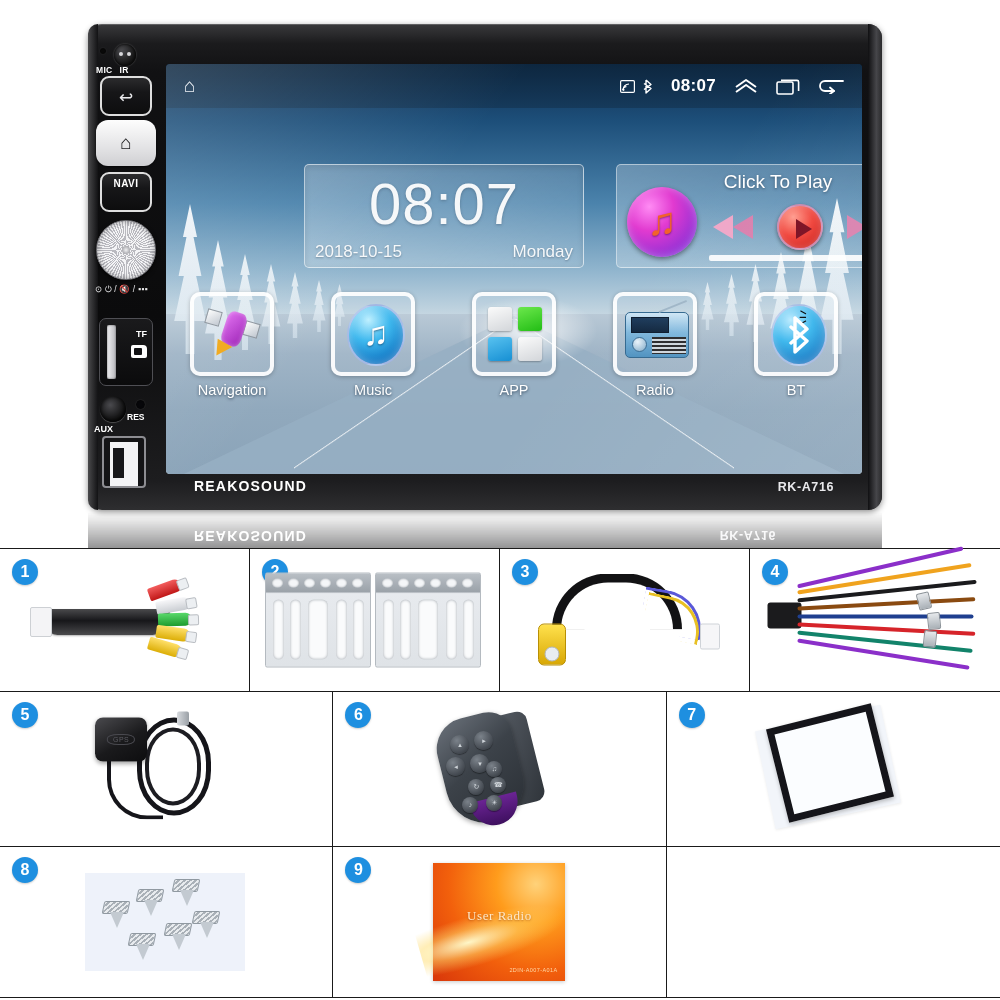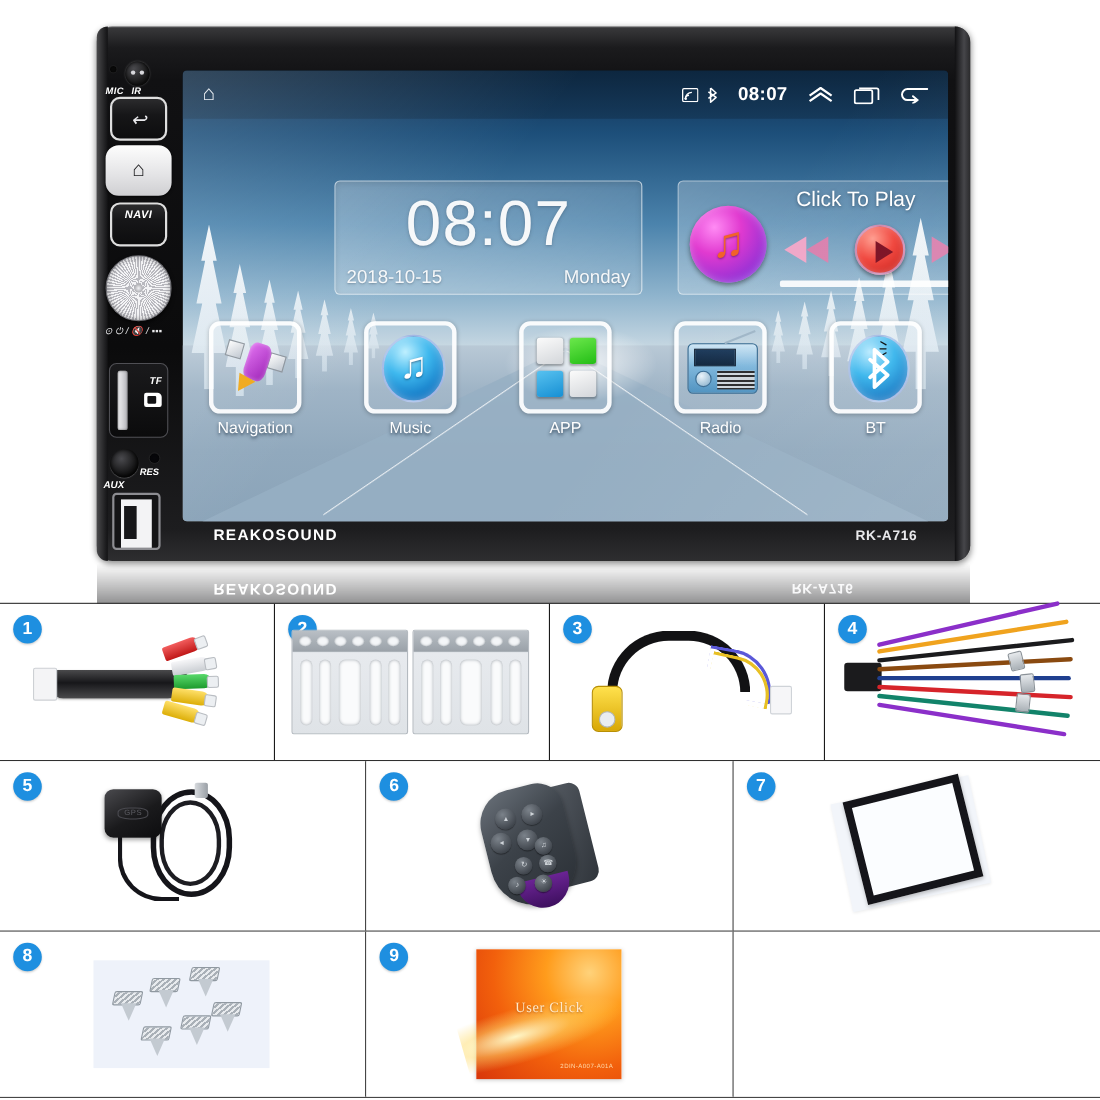--- a/index.html
+++ b/index.html
@@ -15,21 +15,21 @@
     background:
       linear-gradient(180deg,#3a3a3c 0%, #1b1b1d 4%, #111113 10%, #0b0b0c 60%, #1d1d1f 94%, #2e2e30 100%);
     box-shadow: 0 2px 6px rgba(0,0,0,.45), inset 0 1px 0 rgba(255,255,255,.20);
   }
   .device-edge-left{ position:absolute; left:0; top:0; width:10px; height:100%;
     background:linear-gradient(90deg,#4a4a4c,#121214); border-radius:14px 0 0 14px; }
   .device-edge-right{ position:absolute; right:0; top:0; width:14px; height:100%;
     background:linear-gradient(90deg,#101012,#46464a 60%,#2a2a2c); border-radius:0 14px 14px 0; }
 
   
-  .ctrl-col { position:absolute; left:6px; top:20px; width:66px; height:470px;font-style:italic; }
+  .ctrl-col { position:absolute; left:6px; top:8px; width:66px; height:470px; }
   .micir { position:absolute; left:2px; top:12px; width:62px; height:30px; }
   .mic-dot { position:absolute; left:4px; top:4px; width:6px; height:6px; border-radius:50%;
     background:#0a0a0a; box-shadow:inset 0 0 2px #000, 0 0 1px #555; }
   .ir-eye { position:absolute; left:18px; top:0px; width:22px; height:22px; border-radius:50%;
     background:radial-gradient(circle at 35% 30%, #4a4a4e, #111 70%);
     box-shadow:inset 0 0 3px #000, 0 0 2px rgba(255,255,255,.3); }
   .ir-eye:after{ content:""; position:absolute; left:5px; top:8px; width:4px; height:4px; border-radius:50%;
     background:#d8d8dc; box-shadow:8px 0 0 #d8d8dc; }
   .micir-label { position:absolute; left:0; top:21px; width:62px; color:#fff; font-size:8.5px; font-weight:bold;
     letter-spacing:.3px; }
@@ -749,21 +749,21 @@
               </div>
           </div>
         </div>
       </div>
 
       <div class="cell">
         <div class="badge">9</div>
         <div class="photo">
           <div class="ph-wrap man">
             <div class="swoosh"></div>
-            <div class="ttl">User Click</div>
+            <div class="ttl">User Radio</div>
             <div class="sub">2DIN-A007-A01A</div>
           </div>
         </div>
       </div>
 
       <div class="cell"></div>
     </div>
 
   </div>
 </div>

